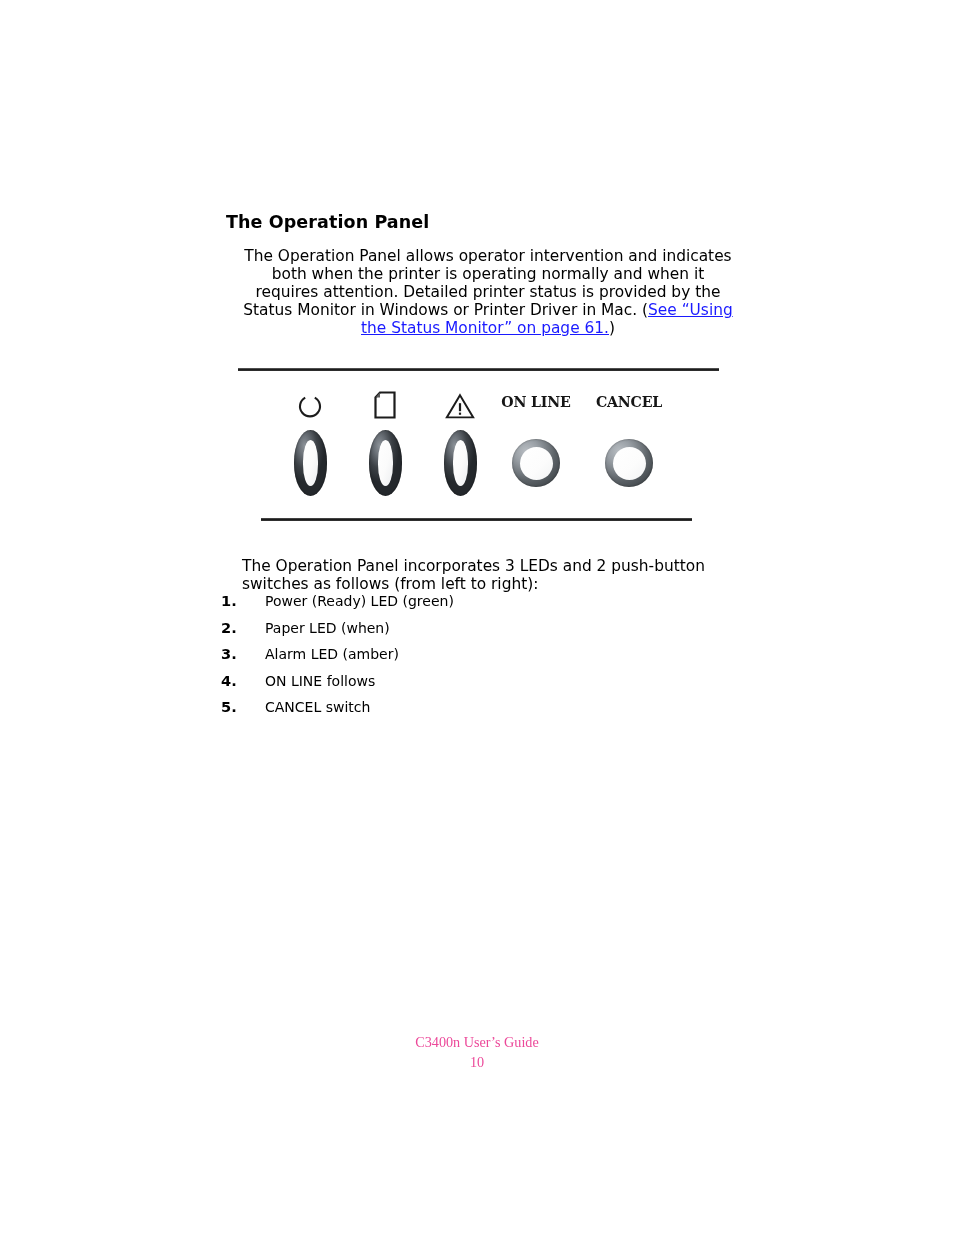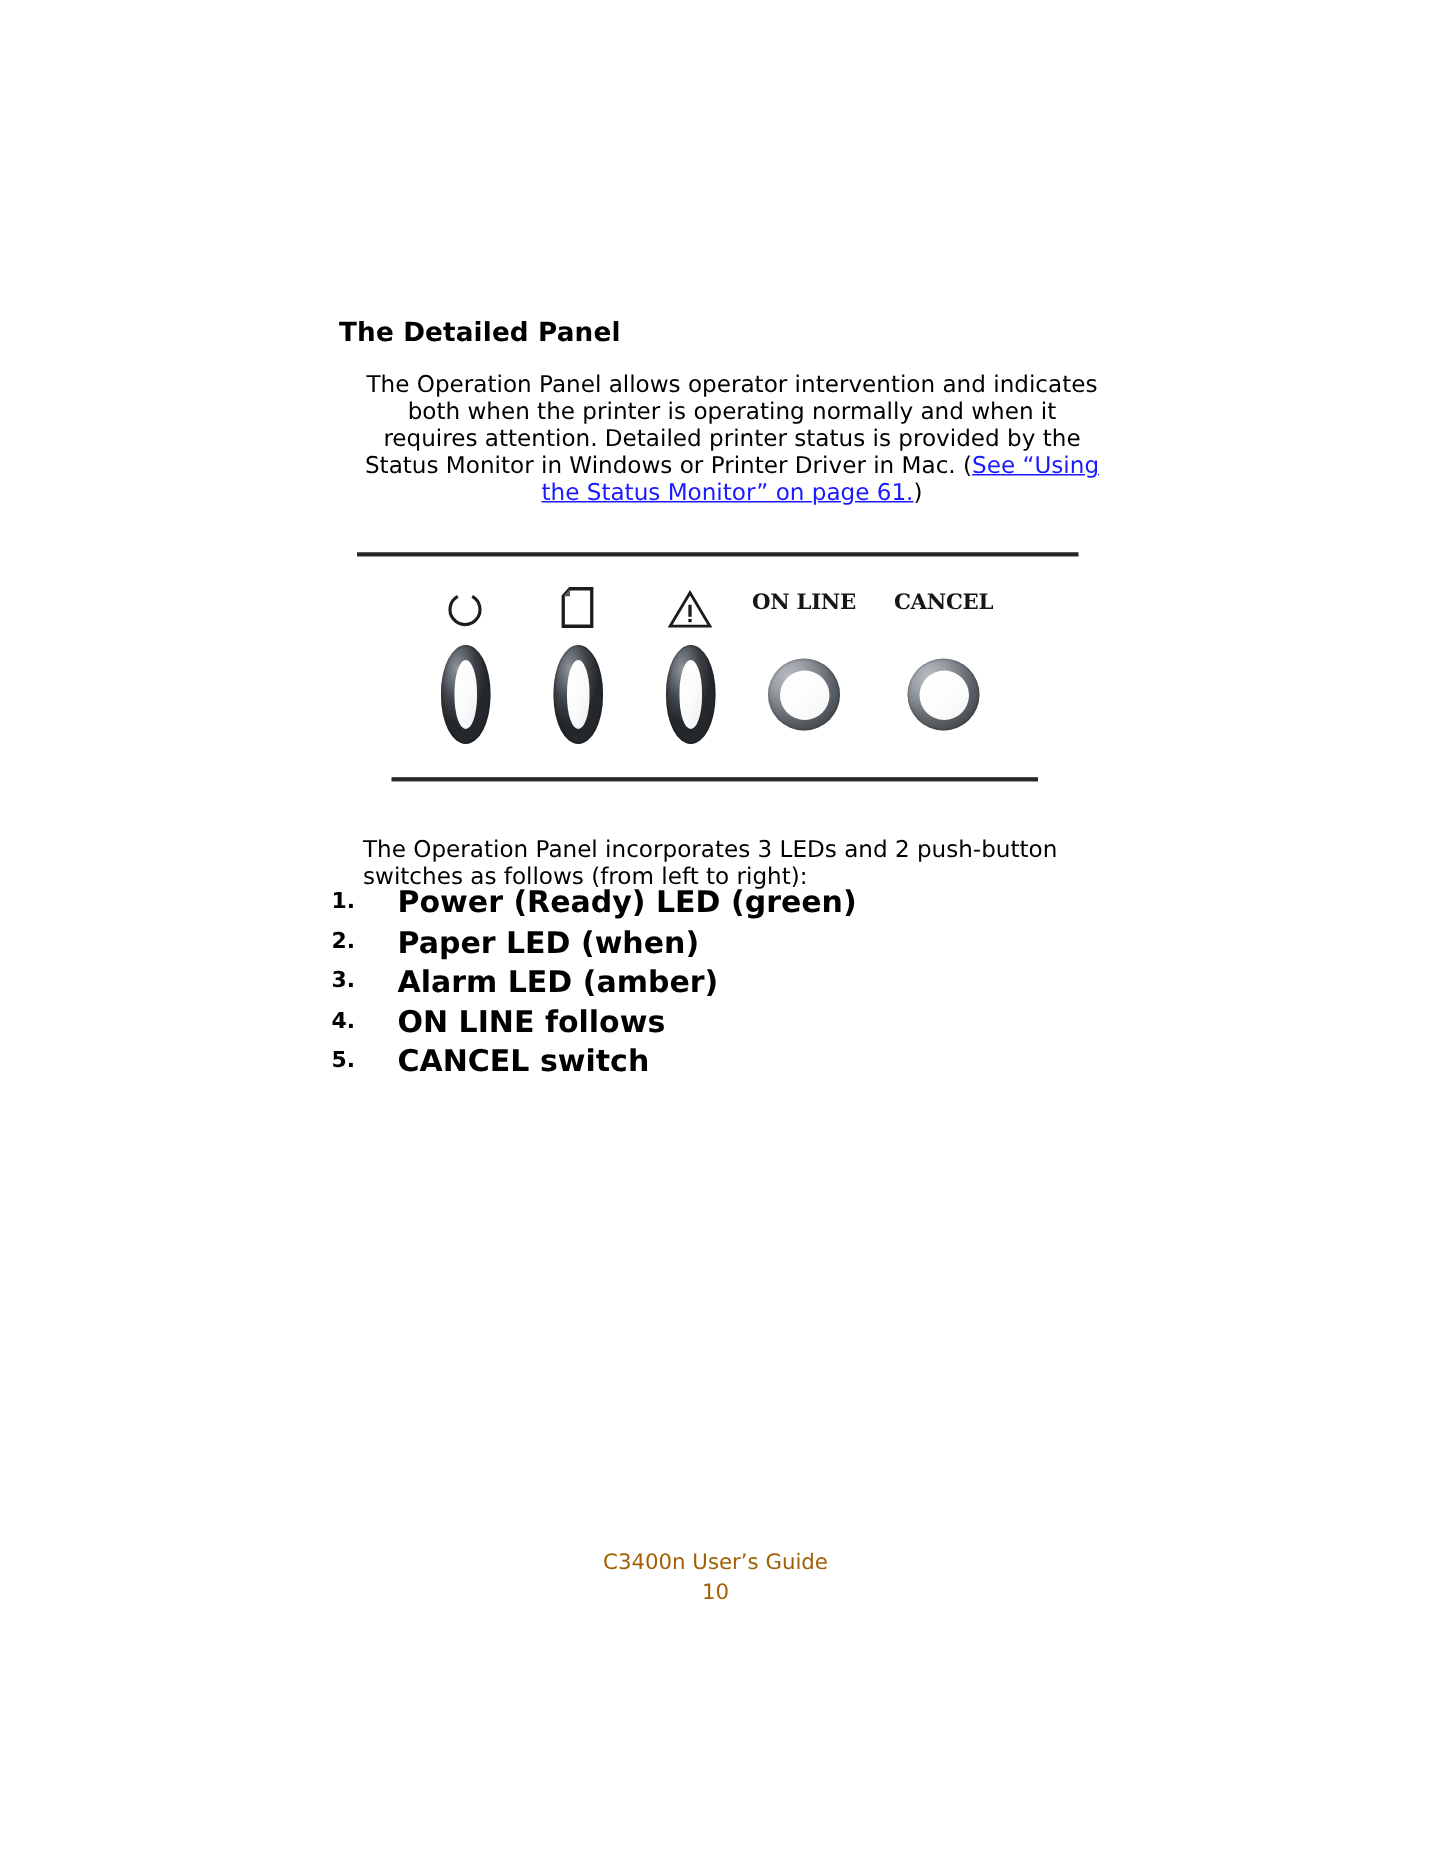--- a/index.html
+++ b/index.html
@@ -194,23 +194,22 @@
     position: absolute;
     left: 0;
     top: 0;
     font-weight: bold;
     font-size: 14.6px;
   }
   .list-text {
     position: absolute;
     left: 44px;
     top: 0;
-    font-size: 20px;
+    font-size: 14px;
     white-space: nowrap;
-    font-weight: bold;
   }
 
   
   .closing-para {
     position: absolute;
     left: 242px;
     top: 720px;
     width: 492px;
     font-size: 15.4px;
     line-height: 17.9px;
@@ -218,32 +217,33 @@
 
   
   .footer {
     position: absolute;
     left: 0;
     top: 1032px;
     width: 954px;
     text-align: center;
     font-size: 14.2px;
     line-height: 20px;
-    color: #a16207;
+    color: #ec4899;
+    font-family: Liberation Serif, serif;
   }
   .footer-page {
     display: block;
   }
 </style>
 </head>
 <body>
 
 <div class="page">
 
-  <h1 class="section-heading">The Detailed Panel</h1>
+  <h1 class="section-heading">The Operation Panel</h1>
 
   <p class="intro-para">
     <span>The Operation Panel allows operator intervention and indicates both when the printer is operating normally and when it requires attention. Detailed printer status is provided by the Status Monitor in Windows or Printer Driver in Mac. (</span><a class="link" href="#">See “Using the Status Monitor” on page 61.</a><span>)</span>
   </p>
 
   <div class="panel-figure">
 
     <div class="panel-rule-top"></div>
 
     <div class="panel-items">

